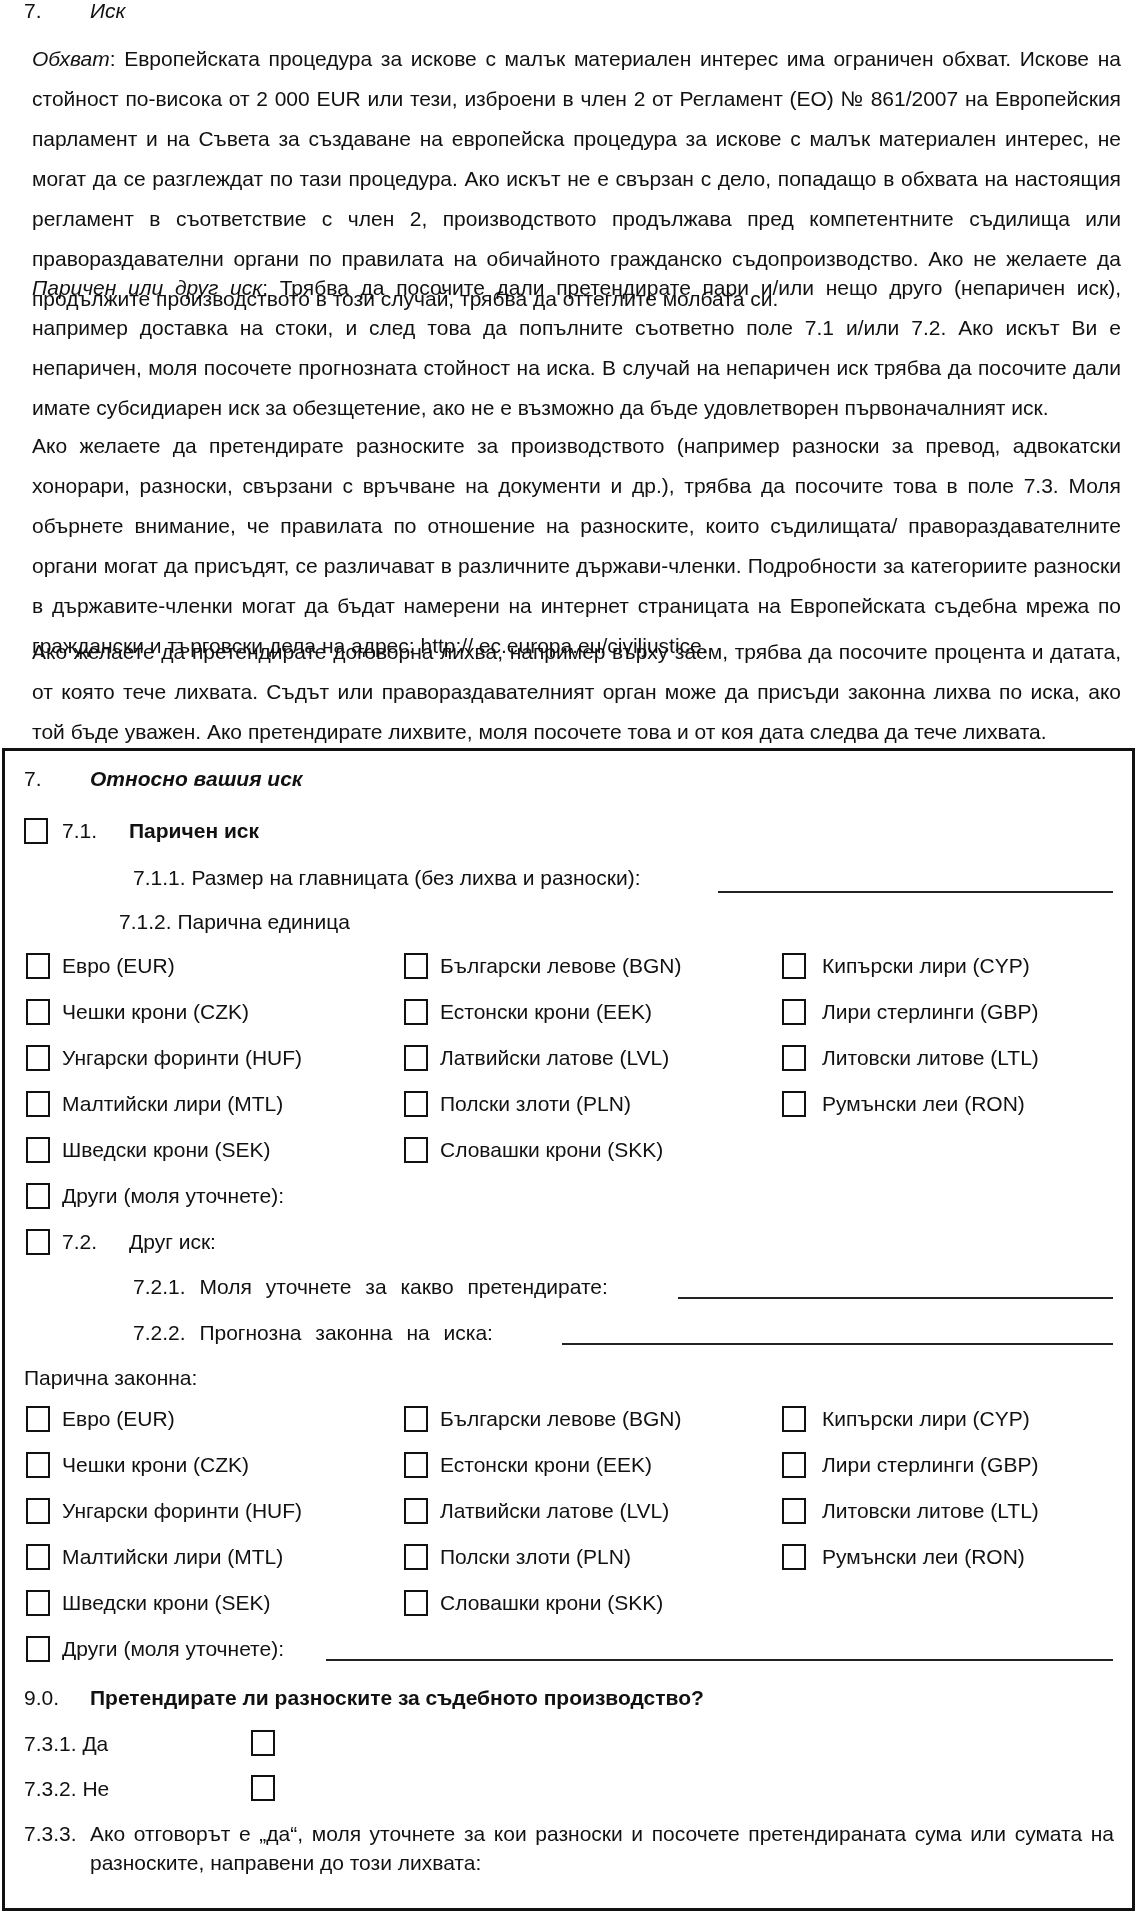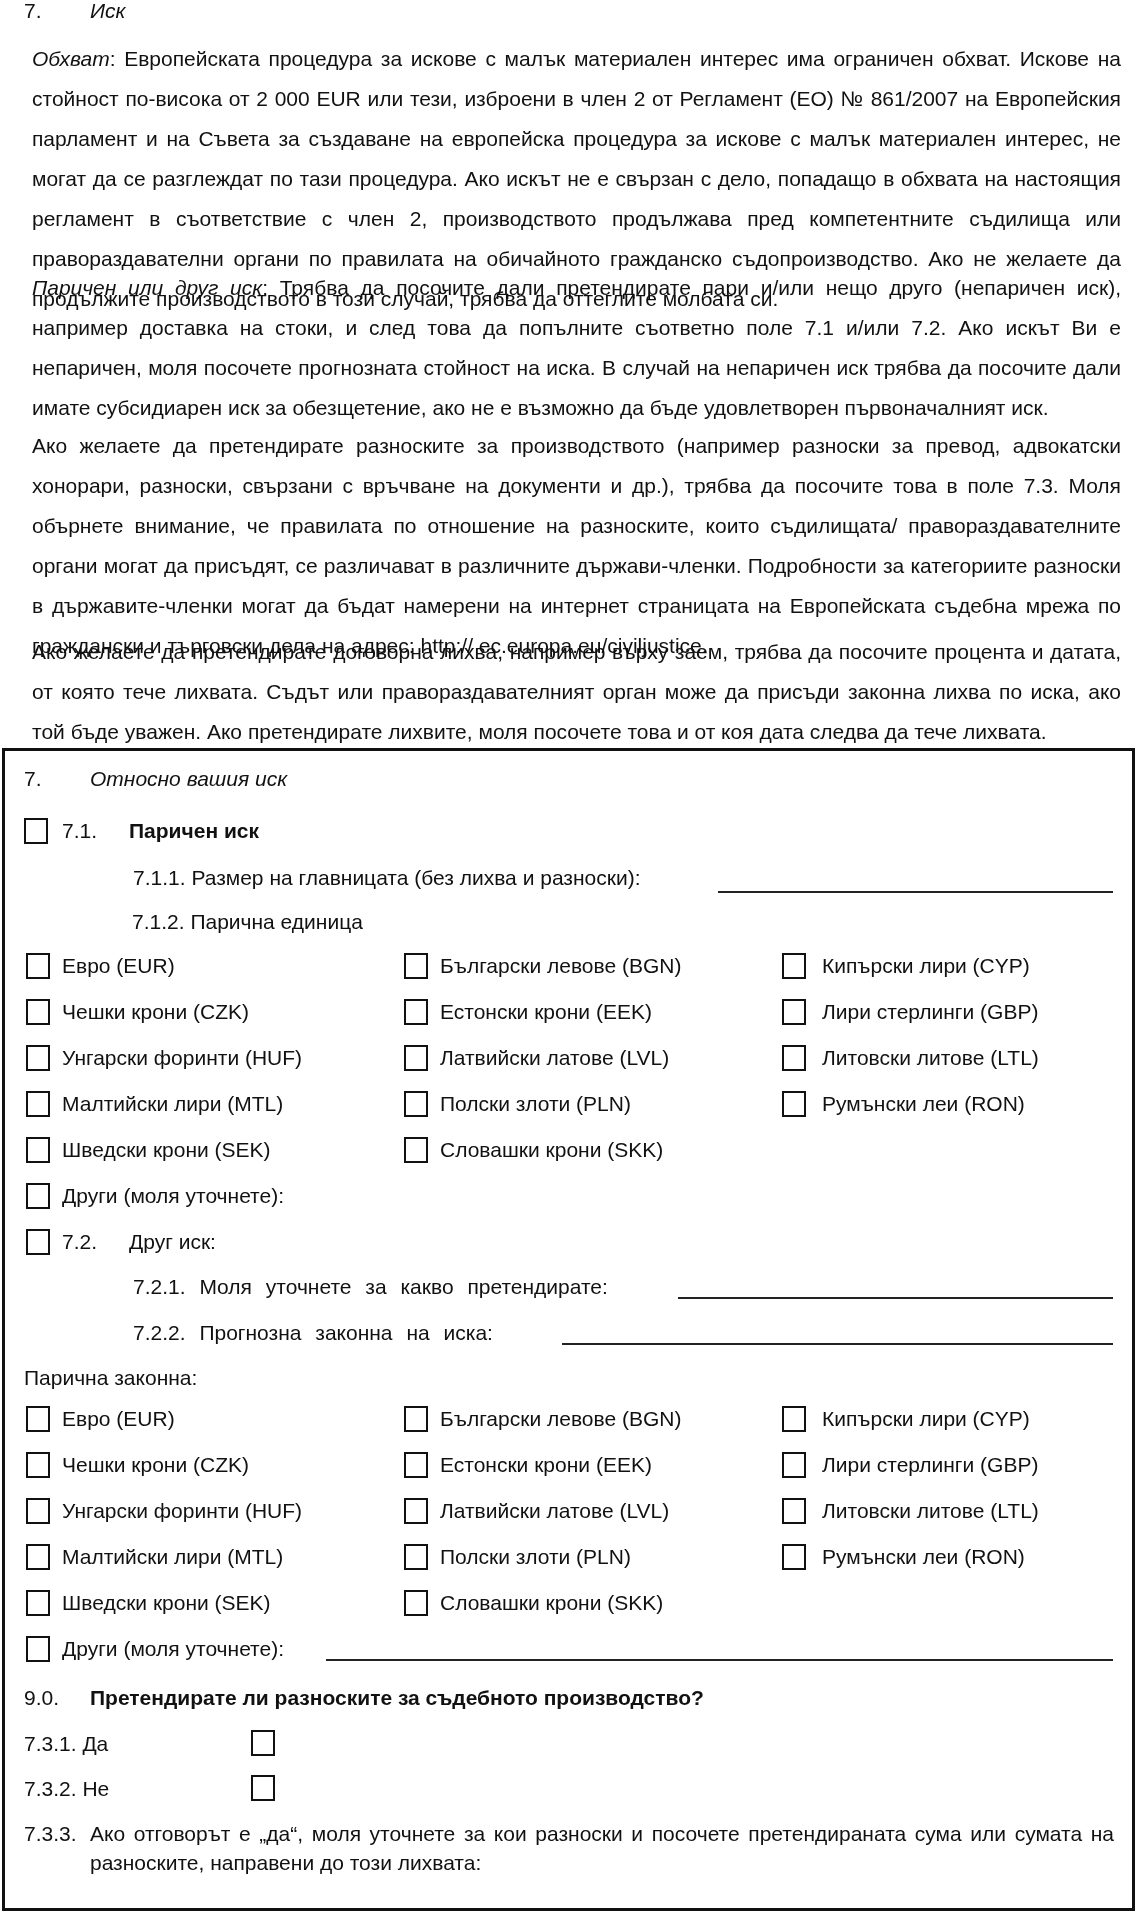--- a/index.html
+++ b/index.html
@@ -22,21 +22,21 @@
     position:absolute; left:2px; top:748px; width:1127px; height:1157px;
     border:3px solid #111111;
   }
   .row { position:absolute; height:28px; line-height:28px; white-space:nowrap; }
   .cb {
     display:inline-block; width:20px; height:22px; border:2.5px solid #111111;
     vertical-align:middle; box-sizing:content-box; position:absolute; top:1px;
   }
   .cb-label { position:absolute; left:36px; top:0; }
   .line { position:absolute; border-bottom:2px solid #222222; height:0; }
-  .ital { font-style:italic; }
+  .ital { font-style:italic;font-weight:bold; }
   .sp { word-spacing:8px; }
 </style>
 </head>
 <body>
 
 <div class="title">
   <span class="num">7.</span><span class="txt">Иск</span>
 </div>
 
 <p class="para" style="top:31px;"><span class="lead">Обхват</span><span>: Европейската процедура за искове с малък материален интерес има ограничен обхват. Искове на стойност по-висока от 2 000 EUR или тези, изброени в член 2 от Регламент (ЕО) № 861/2007 на Европейския парламент и на Съвета за създаване на европейска процедура за искове с малък материален интерес, не могат да се разглеждат по тази процедура. Ако искът не е свързан с дело, попадащо в обхвата на настоящия регламент в съответствие с член 2, производството продължава пред компетентните съдилища или правораздавателни органи по правилата на обичайното гражданско съдопроизводство. Ако не желаете да продължите производството в този случай, трябва да оттеглите молбата си.</span></p>
@@ -53,21 +53,21 @@
 
 <div class="row" style="left:24px; top:817px; width:400px;">
   <span class="cb"></span>
   <span class="abs" style="left:38px;">7.1.</span>
   <span class="abs" style="left:105px;font-weight:bold;">Паричен иск</span>
 </div>
 
 <div class="row" style="left:133px; top:864px;">7.1.1. Размер на главницата (без лихва и разноски):</div>
 <div class="line" style="left:718px; top:891px; width:395px;"></div>
 
-<div class="row" style="left:132px; top:908px;">7.1.2. Парична единица</div>
+<div class="row" style="left:119px; top:908px;">7.1.2. Парична единица</div>
 
 <div>
   <div class="row" style="left:26px; top:952px;">
       <span class="cb"></span>
       <span class="cb-label">Евро (EUR)</span>
     </div>
   <div class="row" style="left:404px; top:952px;">
       <span class="cb"></span>
       <span class="cb-label">Български левове (BGN)</span>
     </div>

